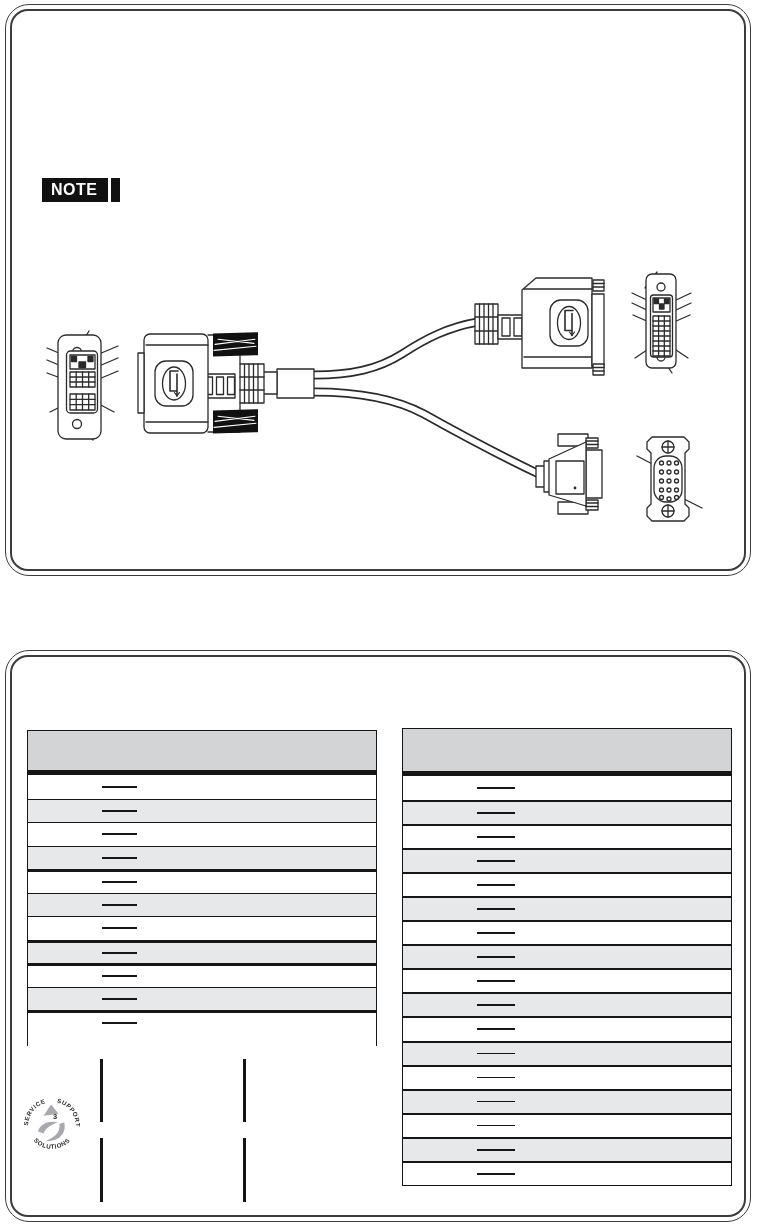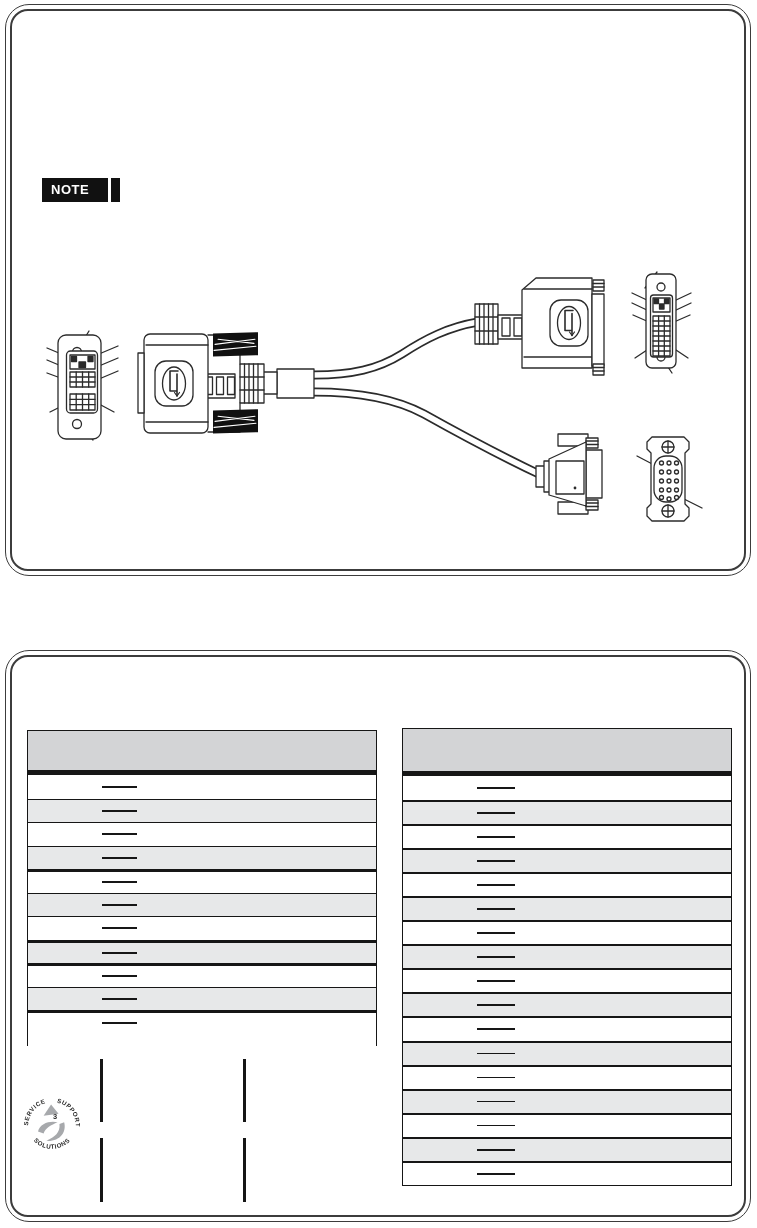--- a/index.html
+++ b/index.html
@@ -6,21 +6,21 @@
   #page{position:relative;width:757px;height:1228px;background:#fff;overflow:hidden;
         font-family:"Liberation Sans",sans-serif;}
   
   .panel{position:absolute;border:1.2px solid #3c3c3c;border-radius:24px;background:#fff;}
   .panel .inner{position:absolute;inset:4px;border:2.2px solid #3c3c3c;border-radius:18px;}
   #panel-top{left:5px;top:4px;width:744px;height:570px;}
   #panel-bottom{left:5px;top:650px;width:744px;height:570px;}
 
   
   #note-badge{position:absolute;left:42px;top:178px;width:78px;height:24px;background:#111;
-    color:#fff;font-weight:bold;font-size:13px;letter-spacing:.5px;line-height:24px;
+    color:#fff;font-weight:bold;font-size:16px;letter-spacing:.5px;line-height:24px;
     padding-left:9px;box-sizing:border-box;}
   #note-badge .bar{position:absolute;right:9px;top:0;bottom:0;width:3px;background:#fff;}
 
   
   #diagram-svg{position:absolute;left:0;top:0;width:757px;height:630px;}
 
   
   .spec-table{position:absolute;background:#fff;border:1.6px solid #161616;box-sizing:border-box;}
   #table-left{left:27px;top:730px;width:350px;height:316px;}
   #table-right{left:402px;top:728px;width:330px;height:458px;}

